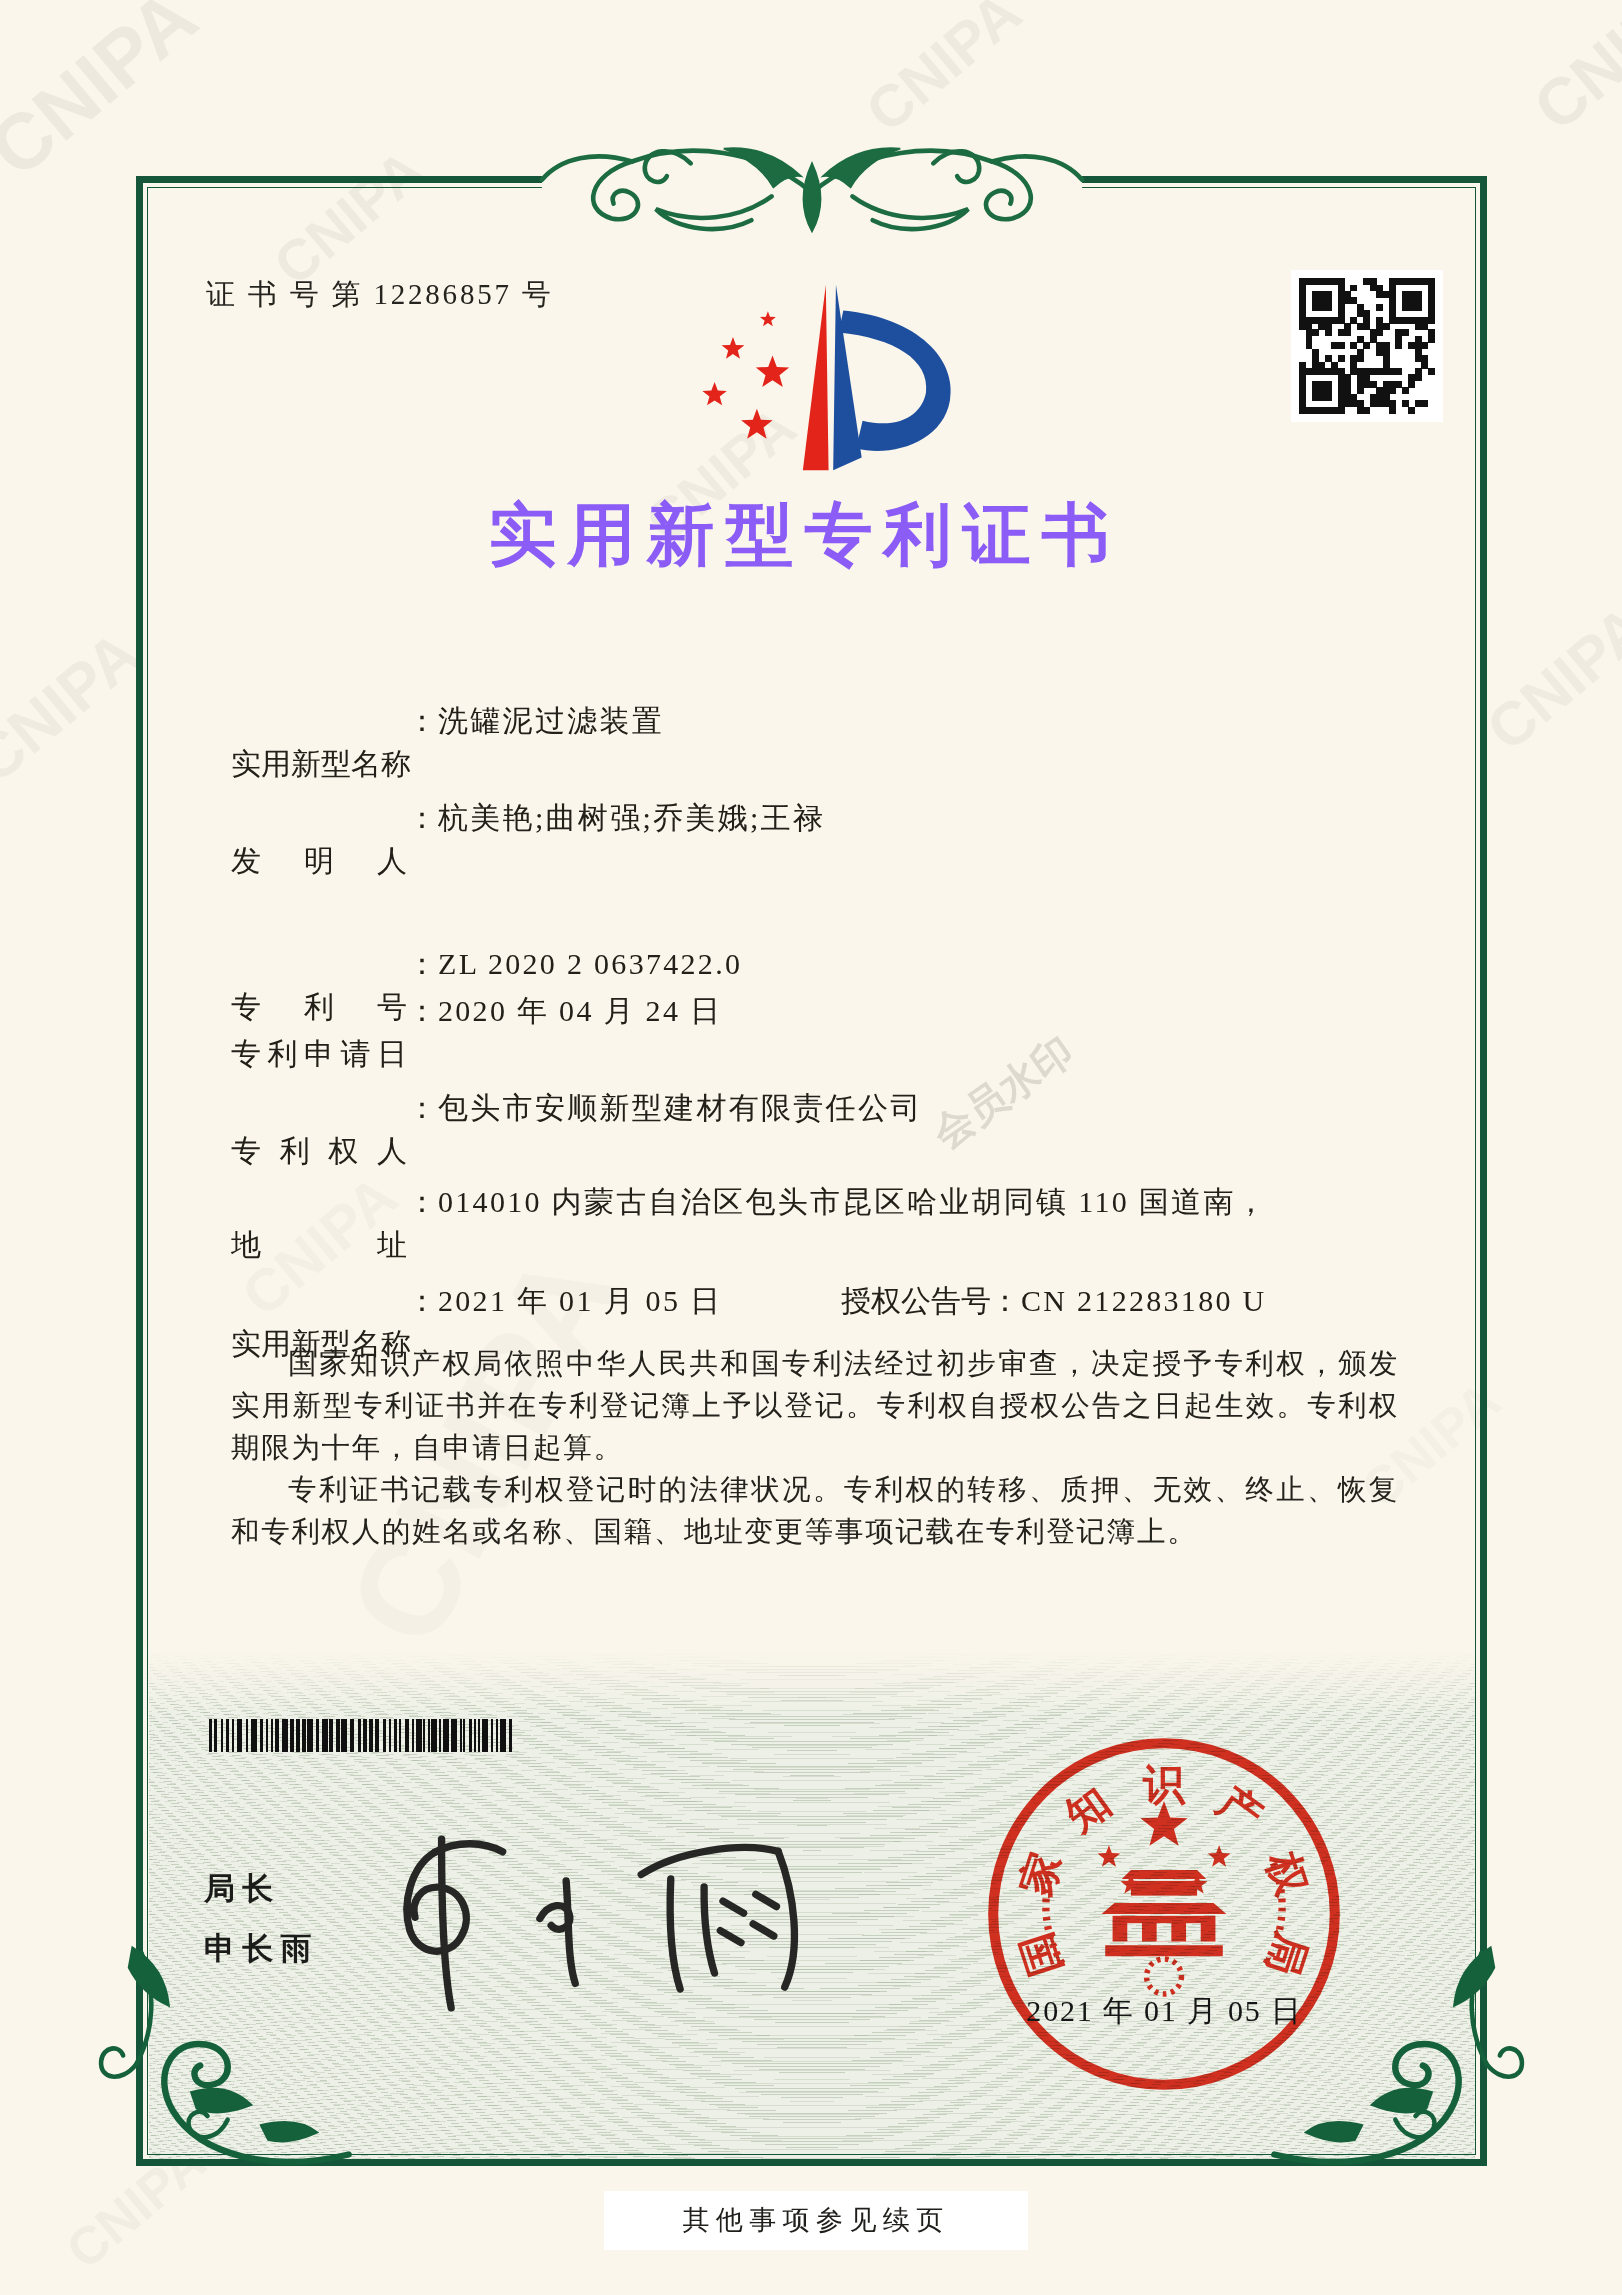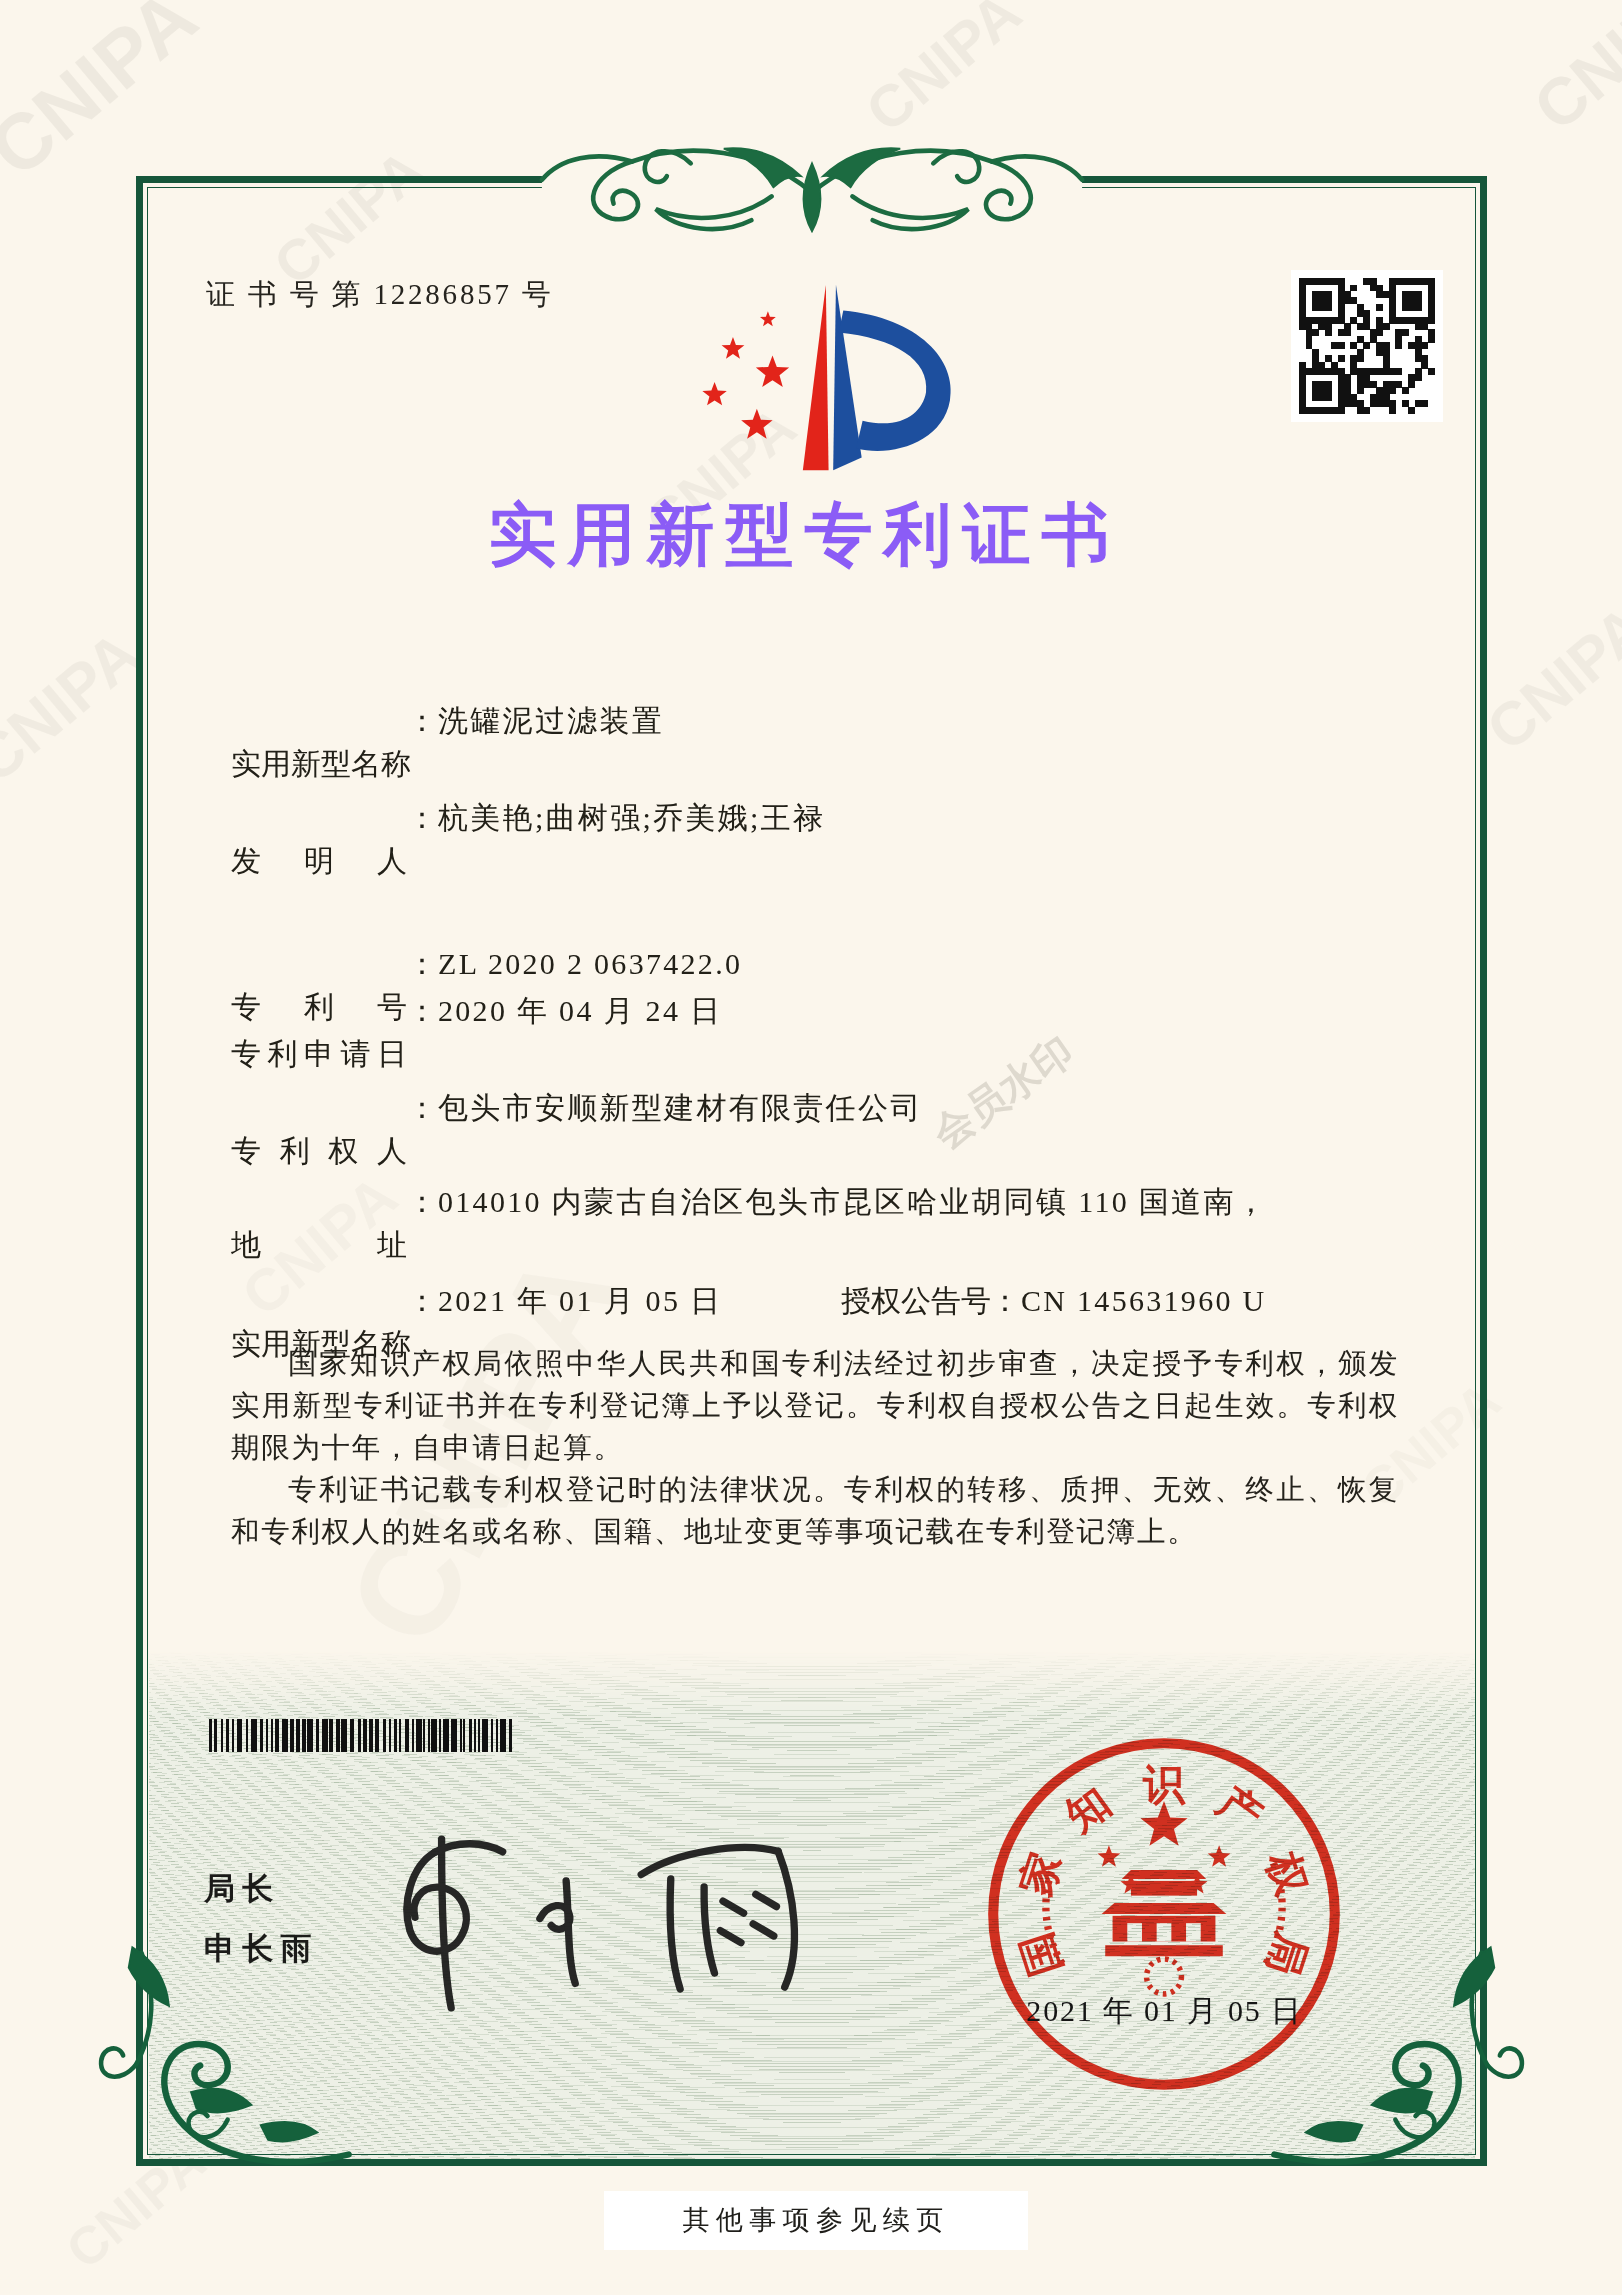--- a/index.html
+++ b/index.html
@@ -396,21 +396,21 @@
   </div>
   <div class="field" style="top:1087px">
     <span class="lbl">专 利 权 人</span><span class="colon">：</span><span class="val">包头市安顺新型建材有限责任公司</span>
   </div>
   <div class="field" style="top:1181px">
     <span class="lbl">地 址</span><span class="colon">：</span><span class="val">014010 内蒙古自治区包头市昆区哈业胡同镇 110 国道南，</span>
   </div>
   <div class="field" style="top:1280px">
     <span class="lbl">实用新型名称</span><span class="colon">：</span><span class="val">2021 年 01 月 05 日</span>
     <span class="pair2">
-      <span class="lbl2">授权公告号</span><span class="colon">：</span><span class="val">CN 145631960 U</span>
+      <span class="lbl2">授权公告号</span><span class="colon">：</span><span class="val">CN 212283180 U</span>
     </span>
   </div>
 
   <div class="body-text">
     <p>国家知识产权局依照中华人民共和国专利法经过初步审查，决定授予专利权，颁发实用新型专利证书并在专利登记簿上予以登记。专利权自授权公告之日起生效。专利权期限为十年，自申请日起算。</p>
     <p>专利证书记载专利权登记时的法律状况。专利权的转移、质押、无效、终止、恢复和专利权人的姓名或名称、国籍、地址变更等事项记载在专利登记簿上。</p>
   </div>
 
   <div class="barcode" id="barcode">
       <i style="left:0px;width:2.8px"></i>

